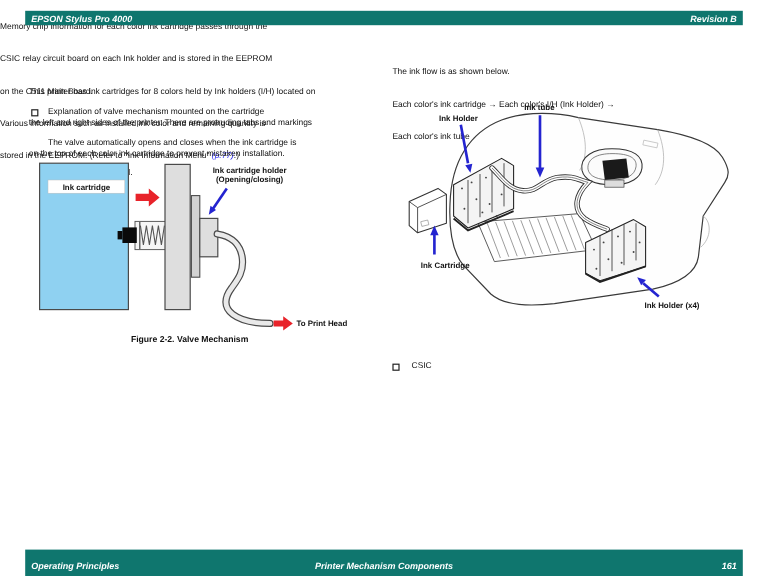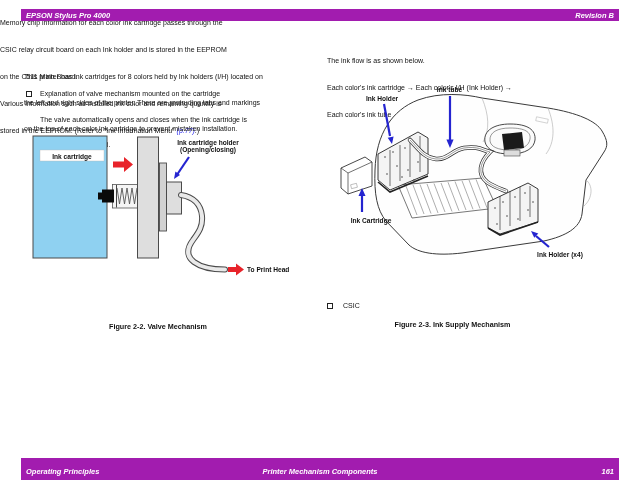--- a/index.html
+++ b/index.html
@@ -1,19 +1,19 @@
 <!DOCTYPE html>
 <html><head>
 <meta charset="utf-8">
 <style>
   * { margin:0; padding:0; box-sizing:border-box; }
   html,body { width:640px; height:480px; background:#fff; font-family:"Liberation Sans","DejaVu Sans",sans-serif; color:#111; }
   #page { position:relative; width:640px; height:480px; background:#ffffff; overflow:hidden; }
 
-  .bar { position:absolute; left:21px; width:598px; background:#a21caf; color:#fff;
+  .bar { position:absolute; left:21px; width:598px; background:#0f766e; color:#fff;
          font-size:7.5px; font-weight:bold; font-style:italic; display:flex; align-items:center; }
   #header-bar { top:9px; height:12px; }
   #footer-bar { top:458px; height:27px; }
   .bar .l { padding-left:5px; }
   .bar .c { position:absolute; left:0; right:0; text-align:center; }
   .bar .r { position:absolute; right:5px; }
 
   .t { position:absolute; white-space:pre; }
   #section-title { left:24px; top:37px; font-size:11.5px; font-weight:bold; letter-spacing:.1px; }
 
@@ -21,21 +21,21 @@
   #intro { left:24px; top:56px; }
   #valve-item-title { left:40px; top:90px; font-size:7px; }
   #valve-item-body { left:40px; top:98.5px; }
 
   .checkbox { position:absolute; width:5.5px; height:5.5px; border:1px solid #222; background:#fff; }
   #valve-checkbox { left:26px; top:91px; }
   #csic-checkbox { left:327px; top:303px; }
 
   #flow-block { left:327px; top:38px; line-height:9px; }
 
-  .caption { position:absolute; font-size:7.2px; font-weight:bold; text-align:center; white-space:pre;margin-top:44px; }
+  .caption { position:absolute; font-size:7.2px; font-weight:bold; text-align:center; white-space:pre; }
   #caption-2-2 { left:24px; top:278px; width:268px; }
   #caption-2-3 { left:330px; top:276px; width:245px; }
 
   #csic-title { left:343px; top:302px; font-size:7px; }
   #csic-body { left:343px; top:311px; font-size:7px; line-height:9px; white-space:pre; }
   .plink { color:#2B2BEE; font-style:italic; cursor:pointer; }
 
   svg { position:absolute; }
   svg text { font-family:"Liberation Sans","DejaVu Sans",sans-serif; fill:#111; }
   .fig-label { font-size:6.6px; font-weight:bold; }
@@ -195,21 +195,20 @@
       <line x1="219" y1="165" x2="206" y2="154" stroke="#2424D0" stroke-width="2.2"></line>
       <polygon points="201,149 208.3,151.4 204.3,155.8" fill="#2424D0"></polygon>
     </g>
 
     <text x="52" y="19" text-anchor="middle" class="fig-label">Ink Holder</text>
     <text x="119.5" y="10" text-anchor="middle" class="fig-label">Ink tube</text>
     <text x="41" y="141" text-anchor="middle" class="fig-label">Ink Cartridge</text>
     <text x="230" y="175" text-anchor="middle" class="fig-label">Ink Holder (x4)</text>
   </svg>
 
-  <div class="caption" id="caption-2-3">Figure 2-3. Ink Supply Mechanism</div>
 
   <div class="checkbox" id="csic-checkbox"></div>
   <div class="t" id="csic-title">CSIC</div>
   <div id="csic-body">
     <div>Memory chip information for each color ink cartridge passes through the</div>
     <div>CSIC relay circuit board on each Ink holder and is stored in the EEPROM</div>
     <div>on the C511 Main Board.</div>
     <div>Various information such as installed ink color and remaining quantity is</div>
     <div><span>stored in the EEPROM. (Refer to "Ink Information Menu" </span><span class="plink">(p.77)</span><span>.)</span></div>
   </div>

